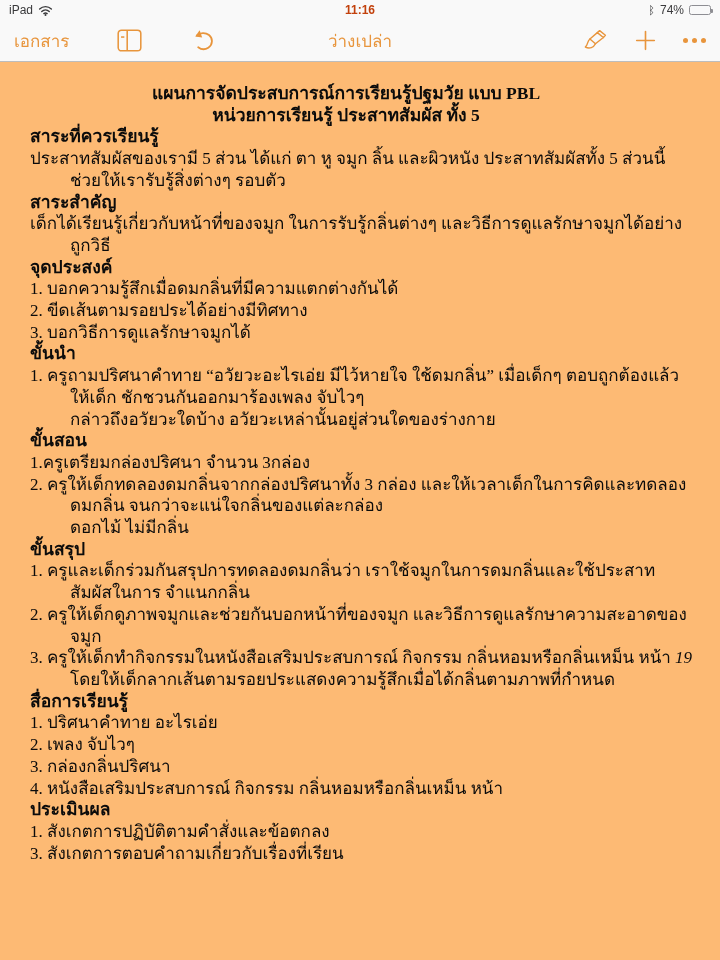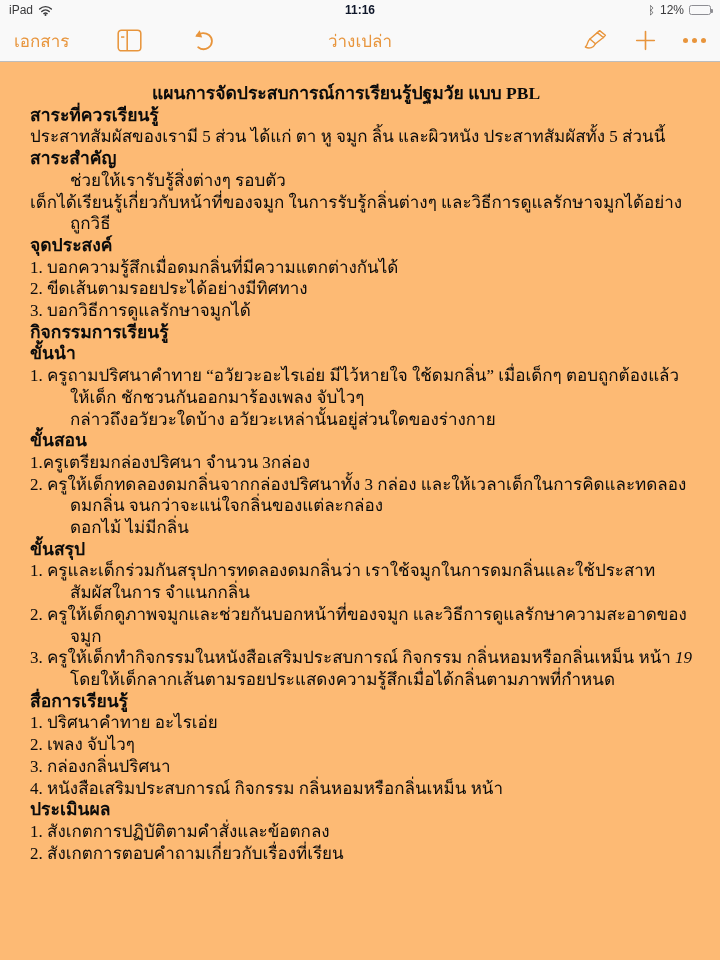--- a/index.html
+++ b/index.html
@@ -16,21 +16,21 @@
 
   
   .status-bar{
     height:20px;background:var(--bar-bg);flex:0 0 auto;
     display:flex;align-items:center;justify-content:space-between;
     padding:0 9px;font-family:"Liberation Sans","DejaVu Sans",sans-serif;
     font-size:12px;color:var(--status-ink);
   }
   .status-side{display:flex;align-items:center;gap:5px;width:130px;}
   .status-side.right{justify-content:flex-end;}
-  .status-time{font-weight:bold;color:#0f172a;}
+  .status-time{font-weight:bold;color:#c2410c;}
   .bt-glyph{font-family:"DejaVu Sans",sans-serif;font-size:11px;line-height:1;}
   .battery{position:relative;width:22px;height:10px;border:1px solid #8E8E93;border-radius:2.5px;padding:1px;}
   .battery .fill{height:100%;background:#000;border-radius:1px;}
   .battery .nub{position:absolute;right:-3px;top:2.5px;width:2px;height:4px;background:#8E8E93;border-radius:0 1px 1px 0;}
 
   
   .toolbar{
     height:42px;background:var(--bar-bg);flex:0 0 auto;position:relative;
     display:flex;align-items:center;padding:0 14px;
     border-bottom:1px solid var(--sep);
@@ -72,21 +72,21 @@
             <path d="M3.9 7 A 6 6 0 0 1 12.1 7"></path>
             <path d="M6.2 9.4 A 2.9 2.9 0 0 1 9.8 9.4"></path>
           </g>
           <circle cx="8" cy="10.9" r="1.1" fill="#3A3A3C"></circle>
         </svg>
       </span>
     </div>
     <span class="status-time">11:16</span>
     <div class="status-side right">
       <span class="bt-glyph">ᛒ</span>
-      <span>12%</span>
+      <span>74%</span>
       <span class="battery">
         <span class="fill" style="width:74%"></span><span class="nub"></span>
       </span>
     </div>
   </div>
 
   <div class="toolbar">
     <div class="tb-left">
       <button class="tb-btn">
         <span>เอกสาร</span>
@@ -141,31 +141,31 @@
             <i></i>
             <i></i>
             <i></i>
           </span>
       </button>
     </div>
   </div>
 
   <div class="document">
       <div class="line title">แผนการจัดประสบการณ์การเรียนรู้ปฐมวัย แบบ PBL</div>
+      <div class="line title">หน่วยการเรียนรู้ ประสาทสัมผัส ทั้ง 5</div>
       <div class="line heading">สาระที่ควรเรียนรู้</div>
       <div class="line text">ประสาทสัมผัสของเรามี 5 ส่วน ได้แก่ ตา หู จมูก ลิ้น และผิวหนัง ประสาทสัมผัสทั้ง 5 ส่วนนี้</div>
+      <div class="line indent">ช่วยให้เรารับรู้สิ่งต่างๆ รอบตัว</div>
       <div class="line heading">สาระสำคัญ</div>
-      <div class="line indent">ช่วยให้เรารับรู้สิ่งต่างๆ รอบตัว</div>
       <div class="line text">เด็กได้เรียนรู้เกี่ยวกับหน้าที่ของจมูก ในการรับรู้กลิ่นต่างๆ และวิธีการดูแลรักษาจมูกได้อย่าง</div>
       <div class="line indent">ถูกวิธี</div>
       <div class="line heading">จุดประสงค์</div>
       <div class="line text">1. บอกความรู้สึกเมื่อดมกลิ่นที่มีความแตกต่างกันได้</div>
       <div class="line text">2. ขีดเส้นตามรอยประได้อย่างมีทิศทาง</div>
       <div class="line text">3. บอกวิธีการดูแลรักษาจมูกได้</div>
-      <div class="line heading">กิจกรรมการเรียนรู้</div>
       <div class="line heading">ขั้นนำ</div>
       <div class="line text">1. ครูถามปริศนาคำทาย “อวัยวะอะไรเอ่ย มีไว้หายใจ ใช้ดมกลิ่น” เมื่อเด็กๆ ตอบถูกต้องแล้ว</div>
       <div class="line indent">ให้เด็ก ชักชวนกันออกมาร้องเพลง จับไวๆ</div>
       <div class="line indent">กล่าวถึงอวัยวะใดบ้าง อวัยวะเหล่านั้นอยู่ส่วนใดของร่างกาย</div>
       <div class="line heading">ขั้นสอน</div>
       <div class="line text">1.ครูเตรียมกล่องปริศนา จำนวน 3กล่อง</div>
       <div class="line text">2. ครูให้เด็กทดลองดมกลิ่นจากกล่องปริศนาทั้ง 3 กล่อง และให้เวลาเด็กในการคิดและทดลอง</div>
       <div class="line indent">ดมกลิ่น จนกว่าจะแน่ใจกลิ่นของแต่ละกล่อง</div>
       <div class="line indent">ดอกไม้ ไม่มีกลิ่น</div>
       <div class="line heading">ขั้นสรุป</div>
@@ -175,16 +175,16 @@
       <div class="line indent">จมูก</div>
       <div class="line text">3. ครูให้เด็กทำกิจกรรมในหนังสือเสริมประสบการณ์ กิจกรรม กลิ่นหอมหรือกลิ่นเหม็น หน้า <i>19</i></div>
       <div class="line indent">โดยให้เด็กลากเส้นตามรอยประแสดงความรู้สึกเมื่อได้กลิ่นตามภาพที่กำหนด</div>
       <div class="line heading">สื่อการเรียนรู้</div>
       <div class="line text">1. ปริศนาคำทาย อะไรเอ่ย</div>
       <div class="line text">2. เพลง จับไวๆ</div>
       <div class="line text">3. กล่องกลิ่นปริศนา</div>
       <div class="line text">4. หนังสือเสริมประสบการณ์ กิจกรรม กลิ่นหอมหรือกลิ่นเหม็น หน้า</div>
       <div class="line heading">ประเมินผล</div>
       <div class="line text">1. สังเกตการปฏิบัติตามคำสั่งและข้อตกลง</div>
-      <div class="line text">2. สังเกตการตอบคำถามเกี่ยวกับเรื่องที่เรียน</div>
+      <div class="line text">3. สังเกตการตอบคำถามเกี่ยวกับเรื่องที่เรียน</div>
     </div>
 
 </div>
 
 </body></html>

